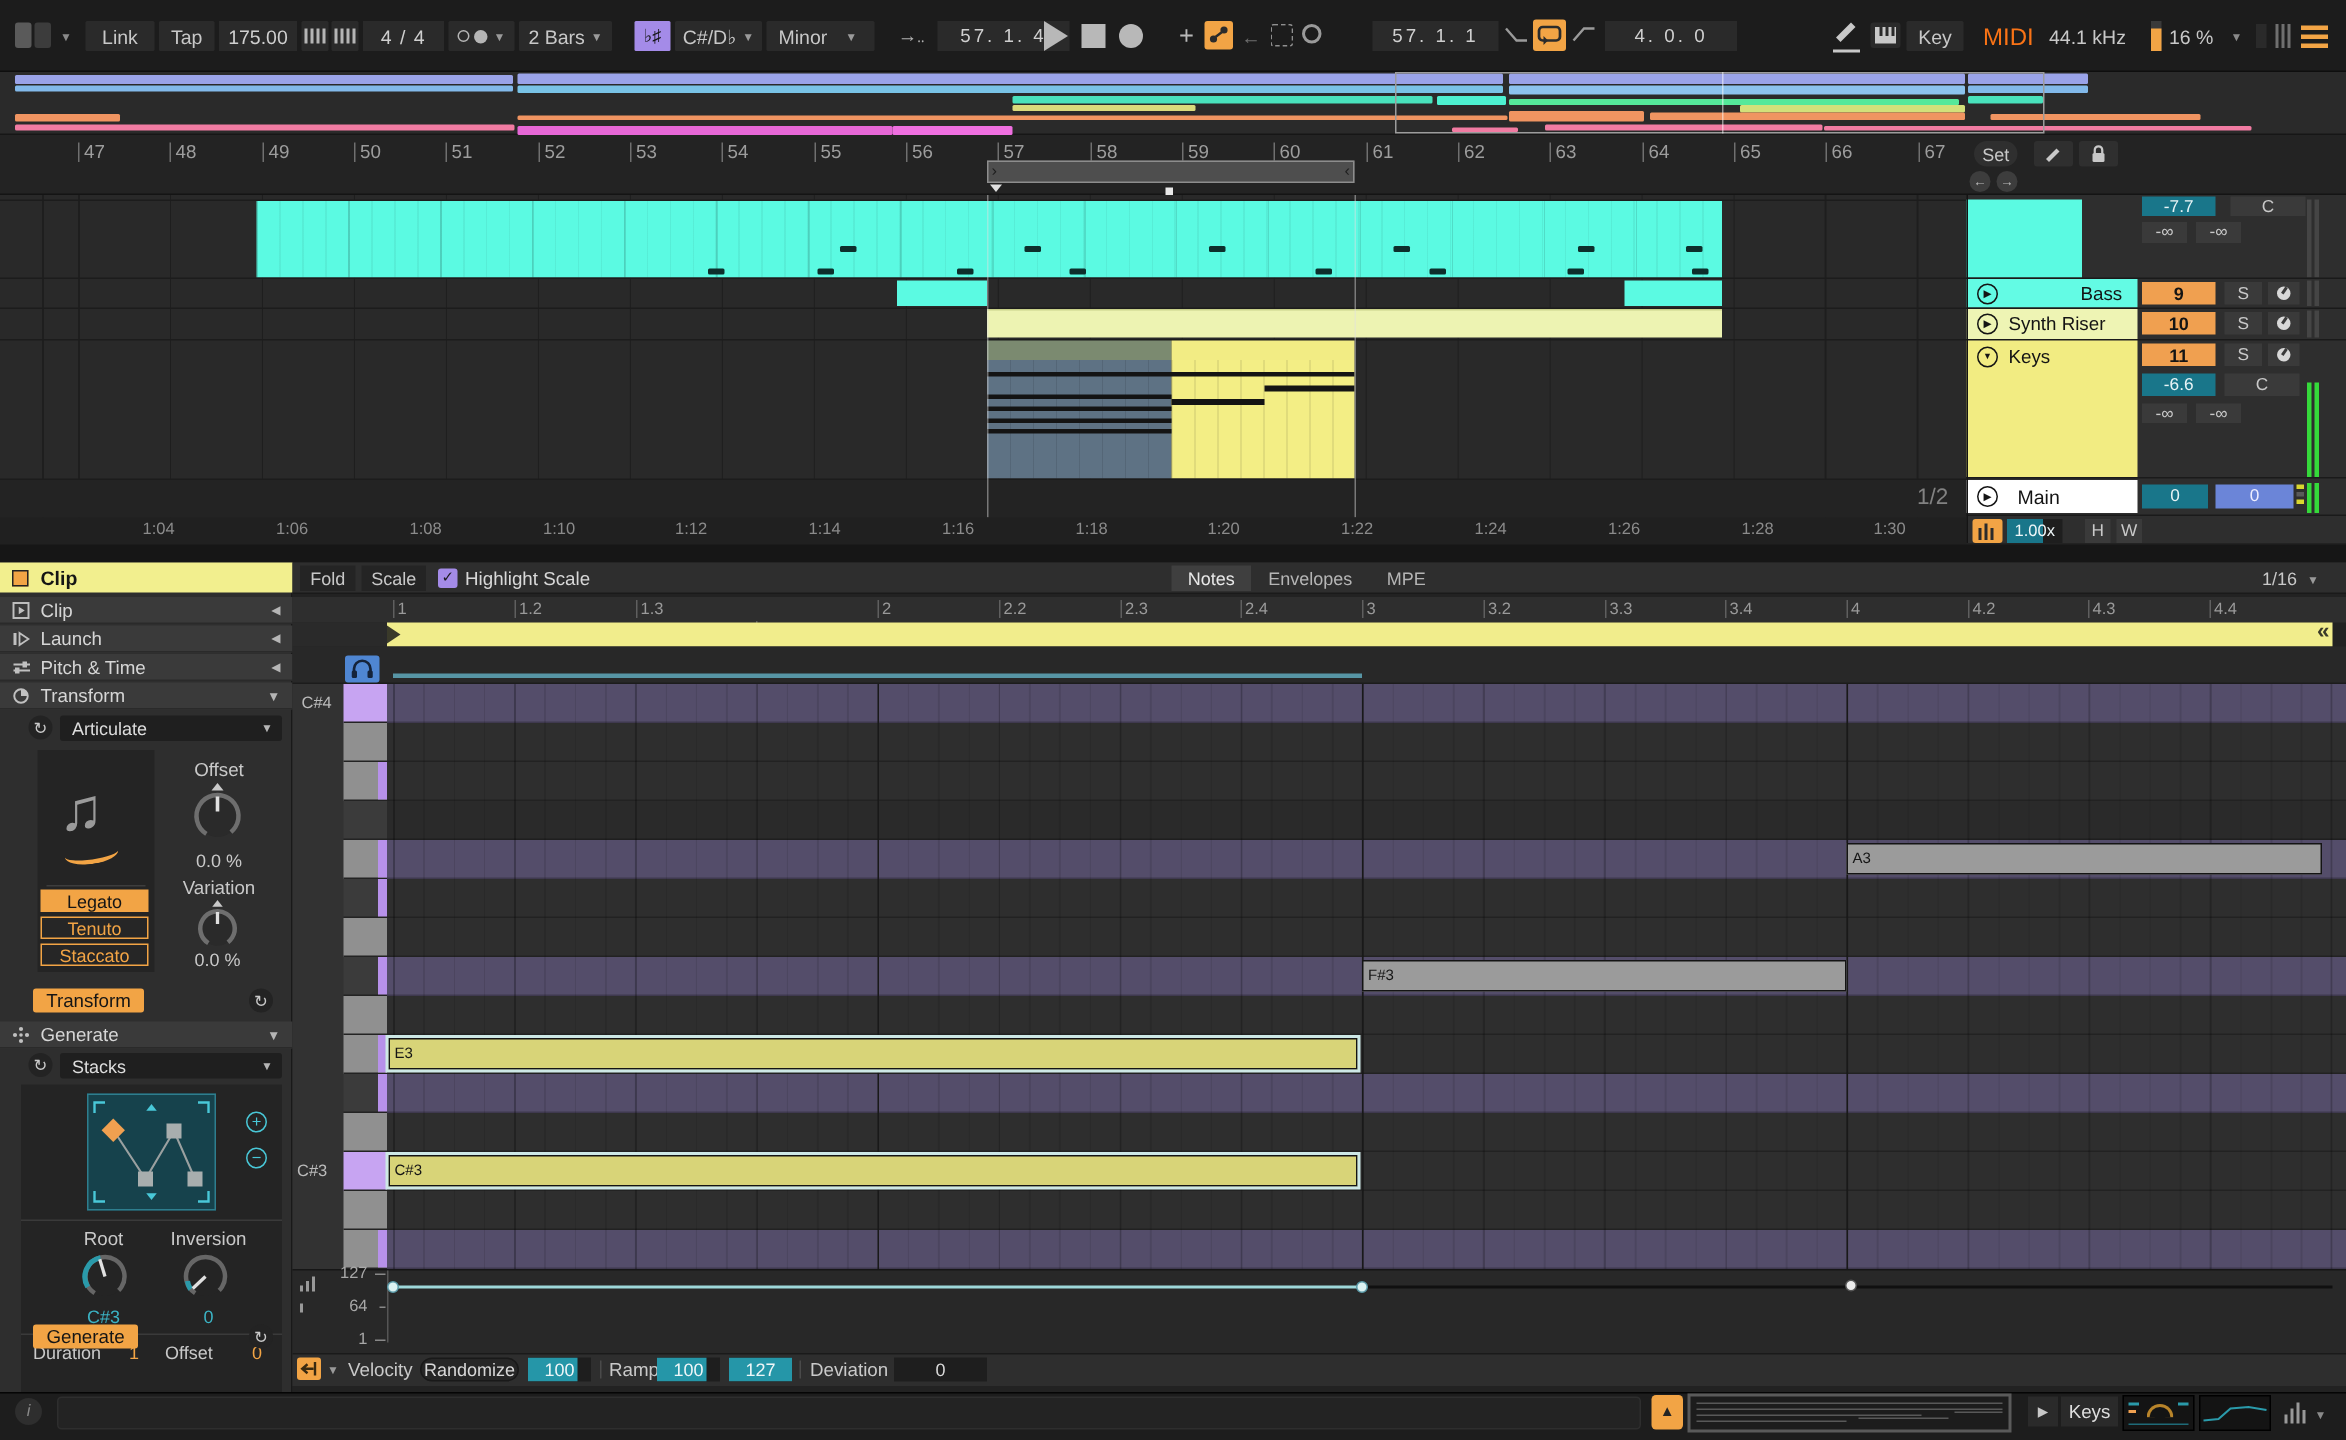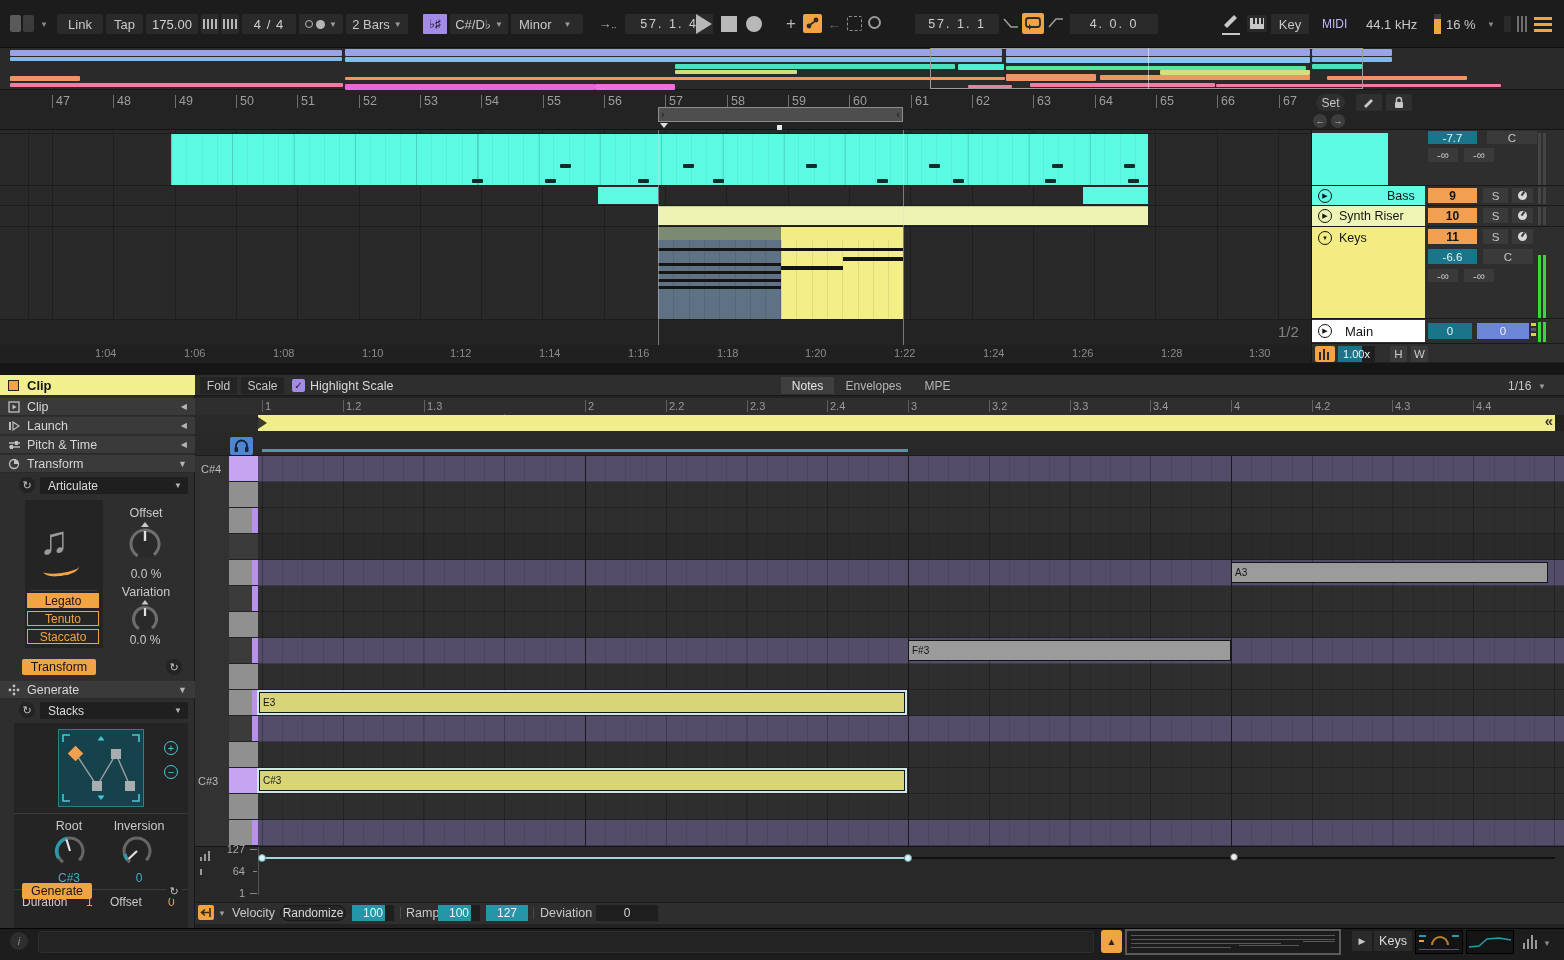--- a/index.html
+++ b/index.html
@@ -192,21 +192,21 @@
     </div>
     <div class="abs" style="left:1247px;top:15px;width:20px;height:17px;background:#2a2a2a;border-radius:2px;">
       <svg width="20" height="17">
           <rect x="3" y="3" width="14" height="11" fill="#c8c8c8"></rect>
           <rect x="6" y="3" width="2" height="6" fill="#2a2a2a"></rect>
           <rect x="10" y="3" width="2" height="6" fill="#2a2a2a"></rect>
           <rect x="14" y="3" width="2" height="6" fill="#2a2a2a"></rect>
         </svg>
     </div>
     <div class="tbtn" style="left:1271px;width:38px;">Key</div>
-    <div class="abs" style="left:1322px;top:17px;color:#c4b5fd;font-size:12px;">MIDI</div>
+    <div class="abs" style="left:1322px;top:17px;color:#f97316;font-size:16px;">MIDI</div>
     <div class="abs" style="left:1366px;top:17px;color:#c8c8c8;font-size:13px;">44.1 kHz</div>
     <div class="abs" style="left:1434px;top:14px;width:7px;height:20px;background:#3a3a3a;">
       <div style="position:absolute;left:0;bottom:0;width:7px;height:15px;background:#f2a445;"></div>
     </div>
     <div class="abs" style="left:1446px;top:17px;color:#c8c8c8;font-size:13px;">16 %</div>
     <div class="abs" style="left:1487px;top:20px;color:#8a8a8a;font-size:8px;">▼</div>
     <div class="abs" style="left:1504px;top:16px;width:7px;height:16px;background:#2a2a2a;"></div>
     <div class="abs" style="left:1516px;top:16px;width:12px;height:16px;">
       <span class="vbar" style="height:16px;background:#6f6f6f;"></span><span class="vbar" style="height:16px;background:#6f6f6f;"></span><span class="vbar" style="height:16px;background:#6f6f6f;"></span>
     </div>

